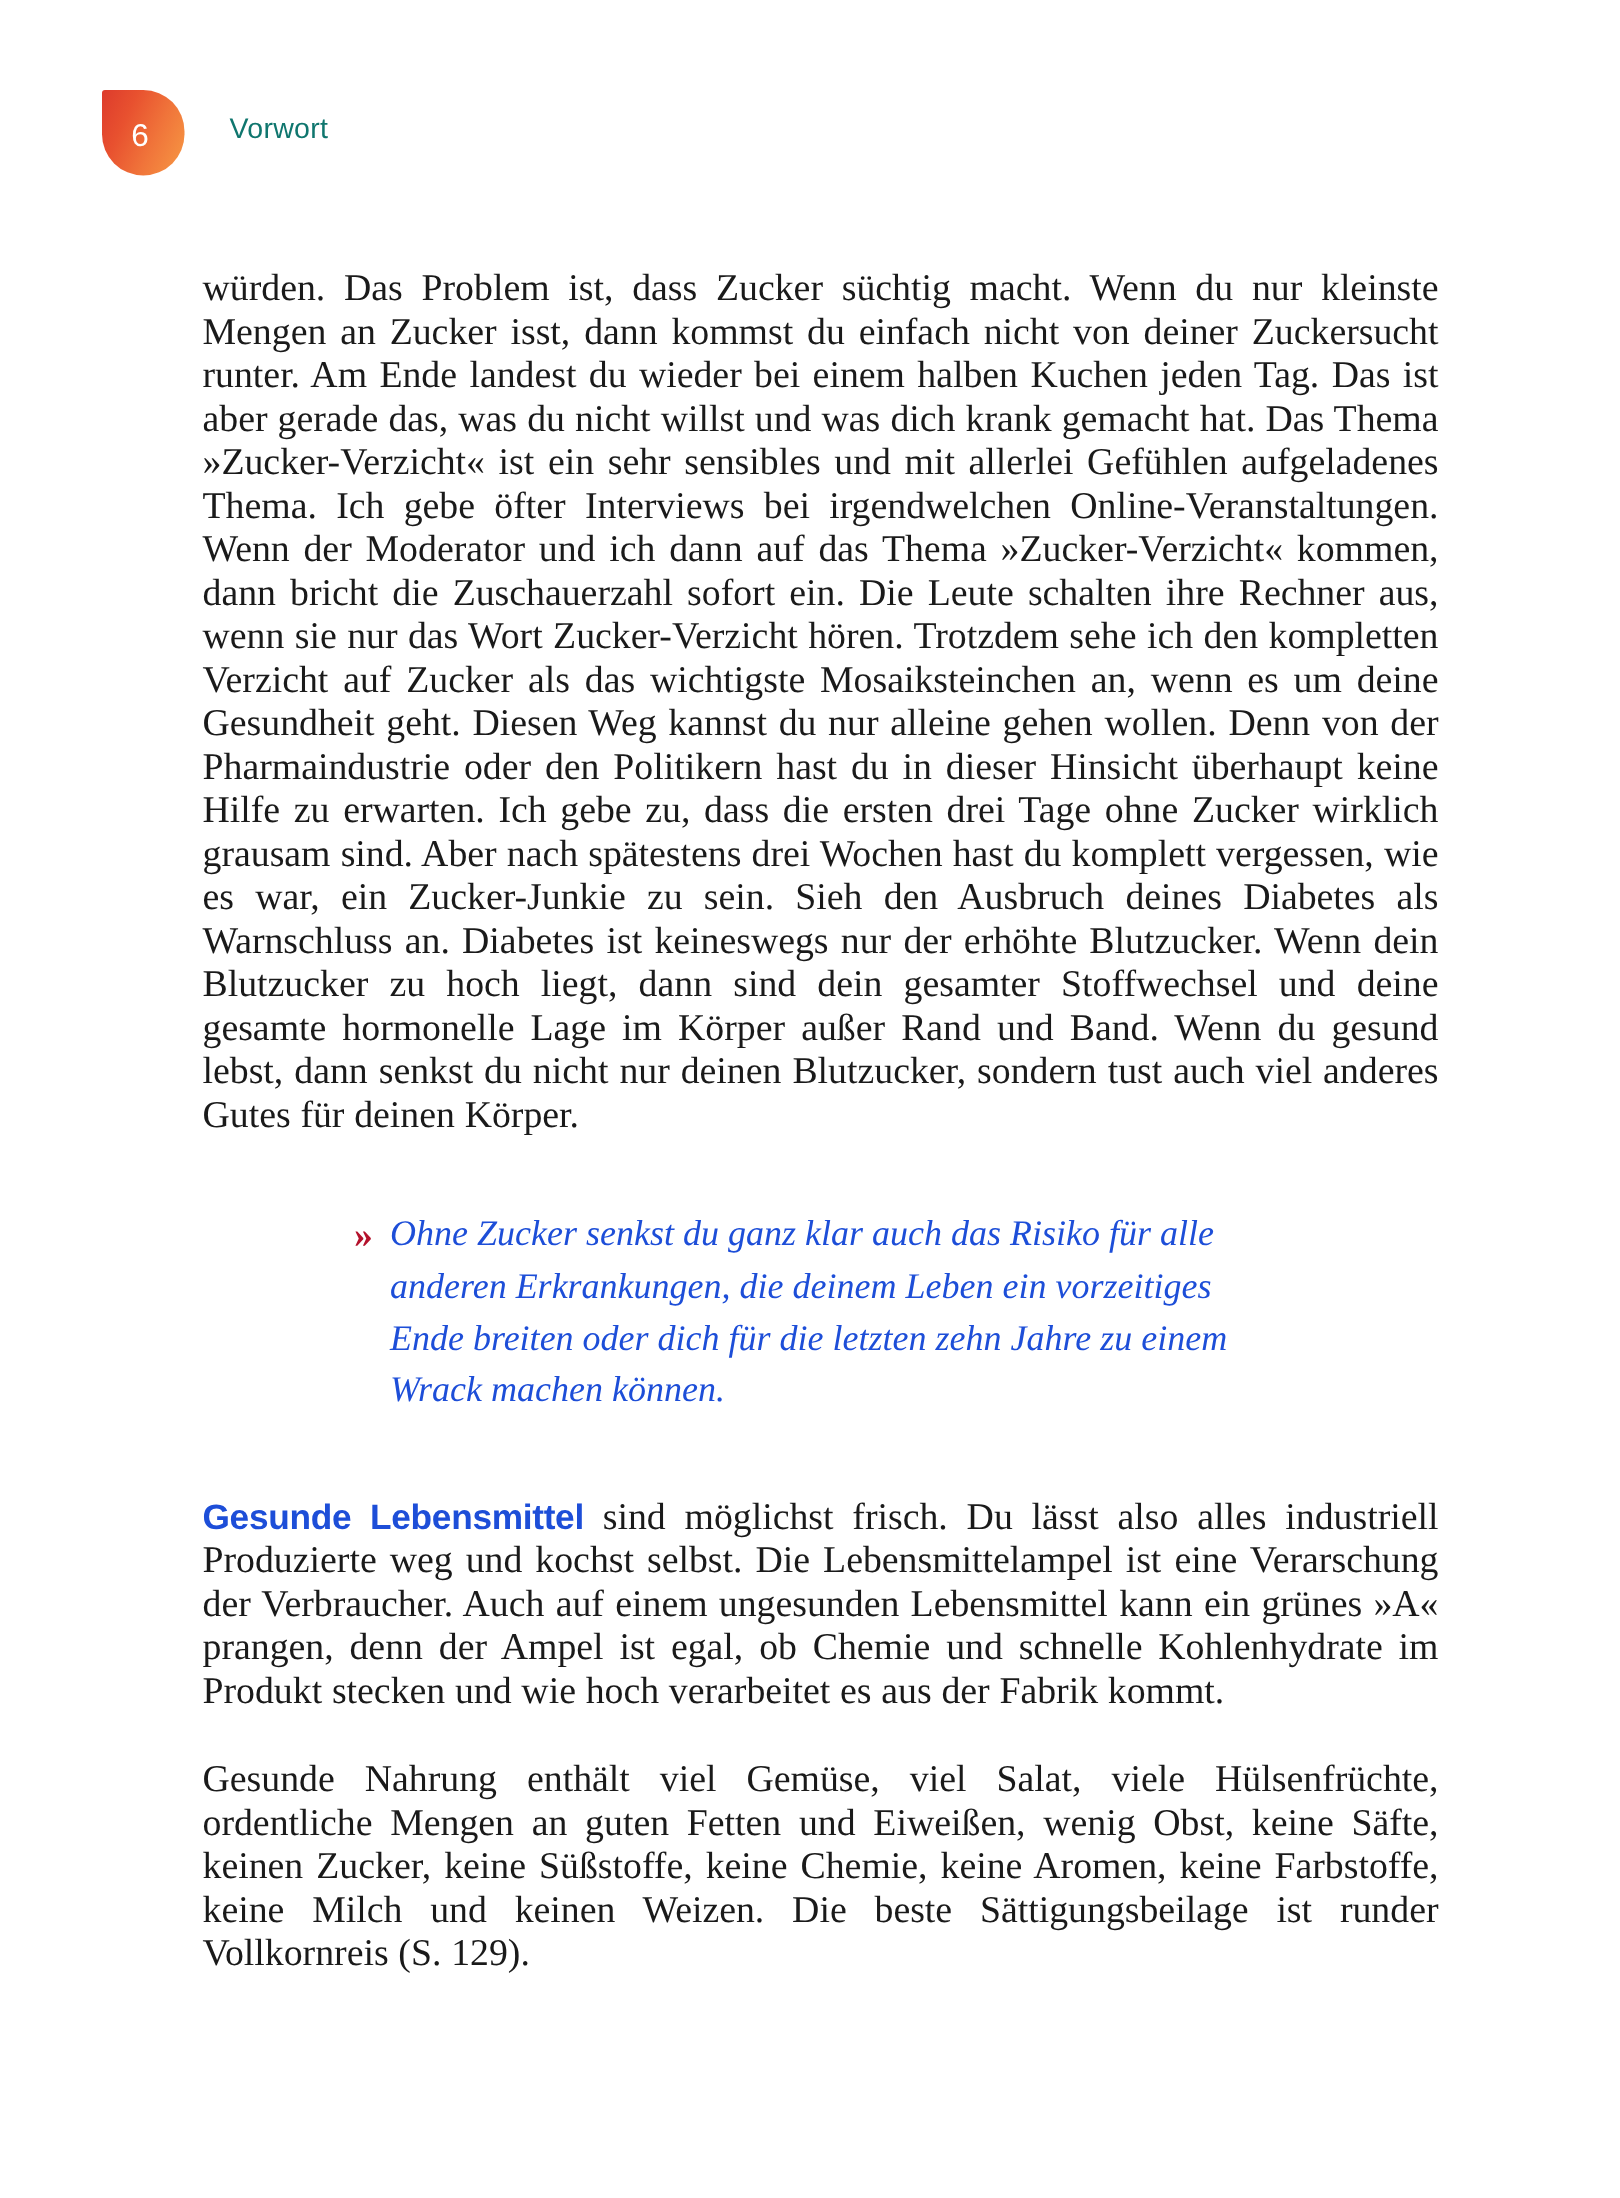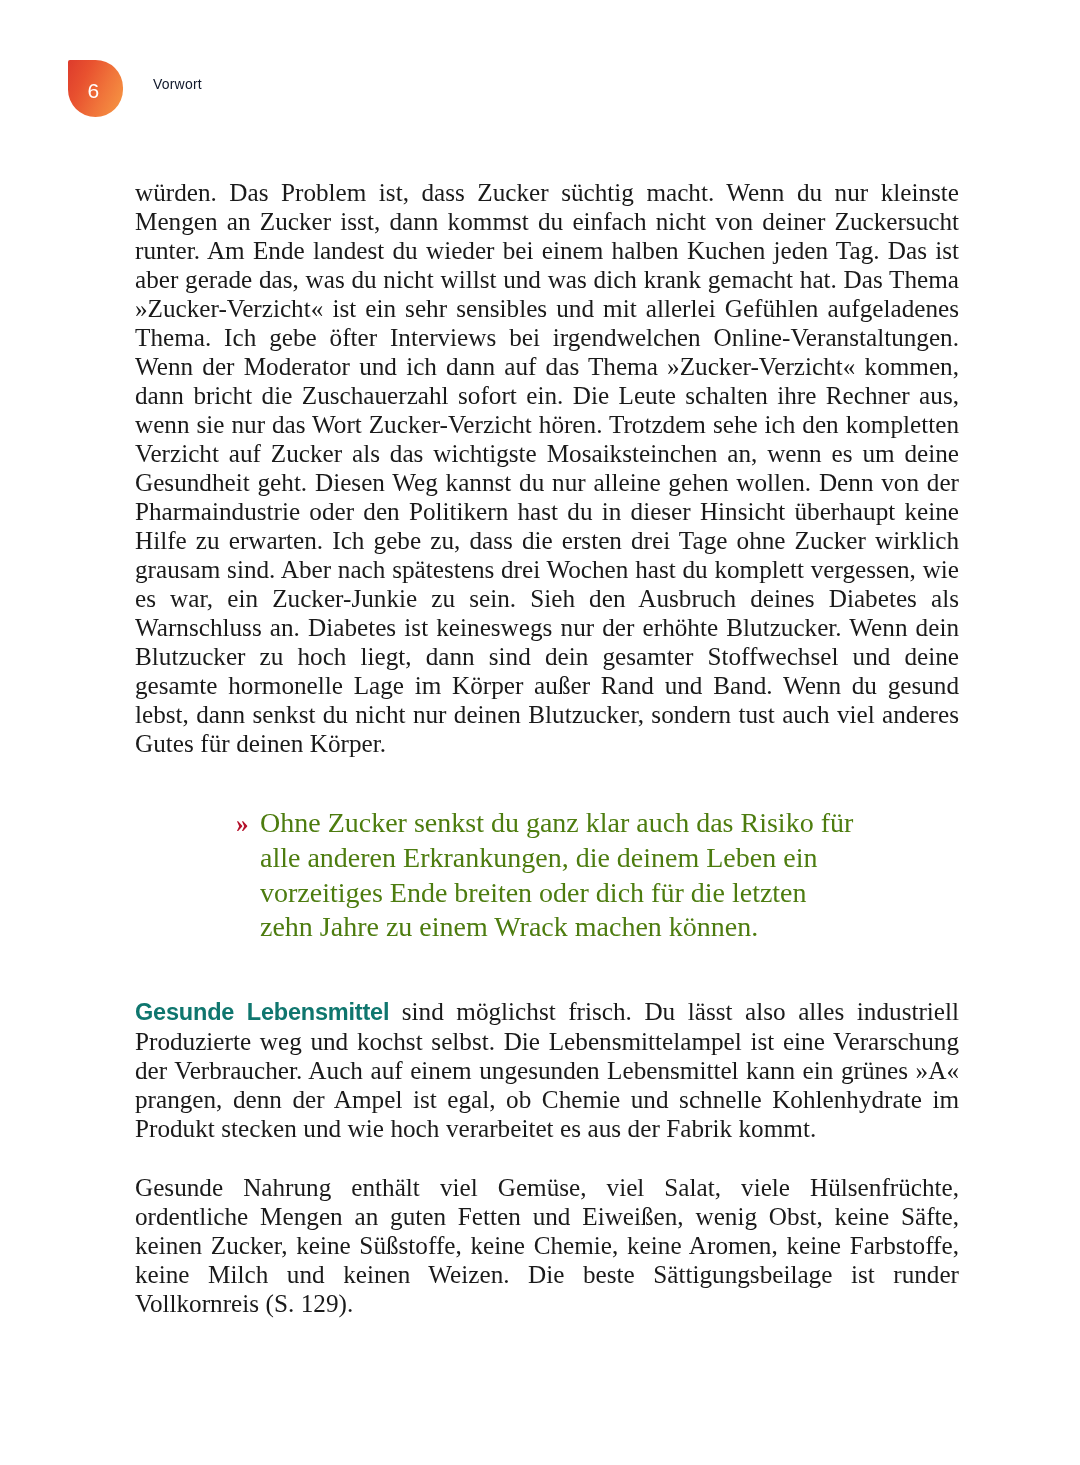--- a/index.html
+++ b/index.html
@@ -48,22 +48,22 @@
     font-size: 21px;
     color: #ffffff;
     letter-spacing: 0.3px;
     position: relative;
     top: 2px;
     left: -2px;
   }
 
   .header-title {
     font-family: "Liberation Sans", "DejaVu Sans", sans-serif;
-    font-size: 14px;
-    color: #0f172a;
+    font-size: 19px;
+    color: #0f766e;
     margin-left: 30px;
     margin-top: 16px;
     letter-spacing: 0.2px;
     white-space: nowrap;
   }
 
   
   .column {
     position: absolute;
     left: 135px;
@@ -92,42 +92,43 @@
 
   
   .pullquote {
     position: relative;
     margin-left: 125px;
     width: 600px;
   }
 
   .pullquote-text {
     margin: 0;
-    font-size: 28px;
+    font-size: 24px;
     line-height: 34.8px;
-    color: #4d7c0f;
+    font-style: italic;
+    color: #1d4ed8;
     text-align: left;
   }
 
   .quote-marker {
     position: absolute;
     left: -24px;
     top: 1px;
     font-size: 25px;
     font-style: normal;
     font-weight: bold;
     color: #b4122c;
     font-family: "Liberation Serif", "DejaVu Serif", serif;
     line-height: 34.8px;
     letter-spacing: -1px;
   }
 
   
   .lead-in {
-    color: #0f766e;
+    color: #1d4ed8;
     font-weight: bold;
     font-size: 23.5px;
     font-family: "Liberation Sans", "DejaVu Sans", sans-serif;
     letter-spacing: -0.2px;
   }
 </style>
 </head>
 <body>
 
 <div class="page">

